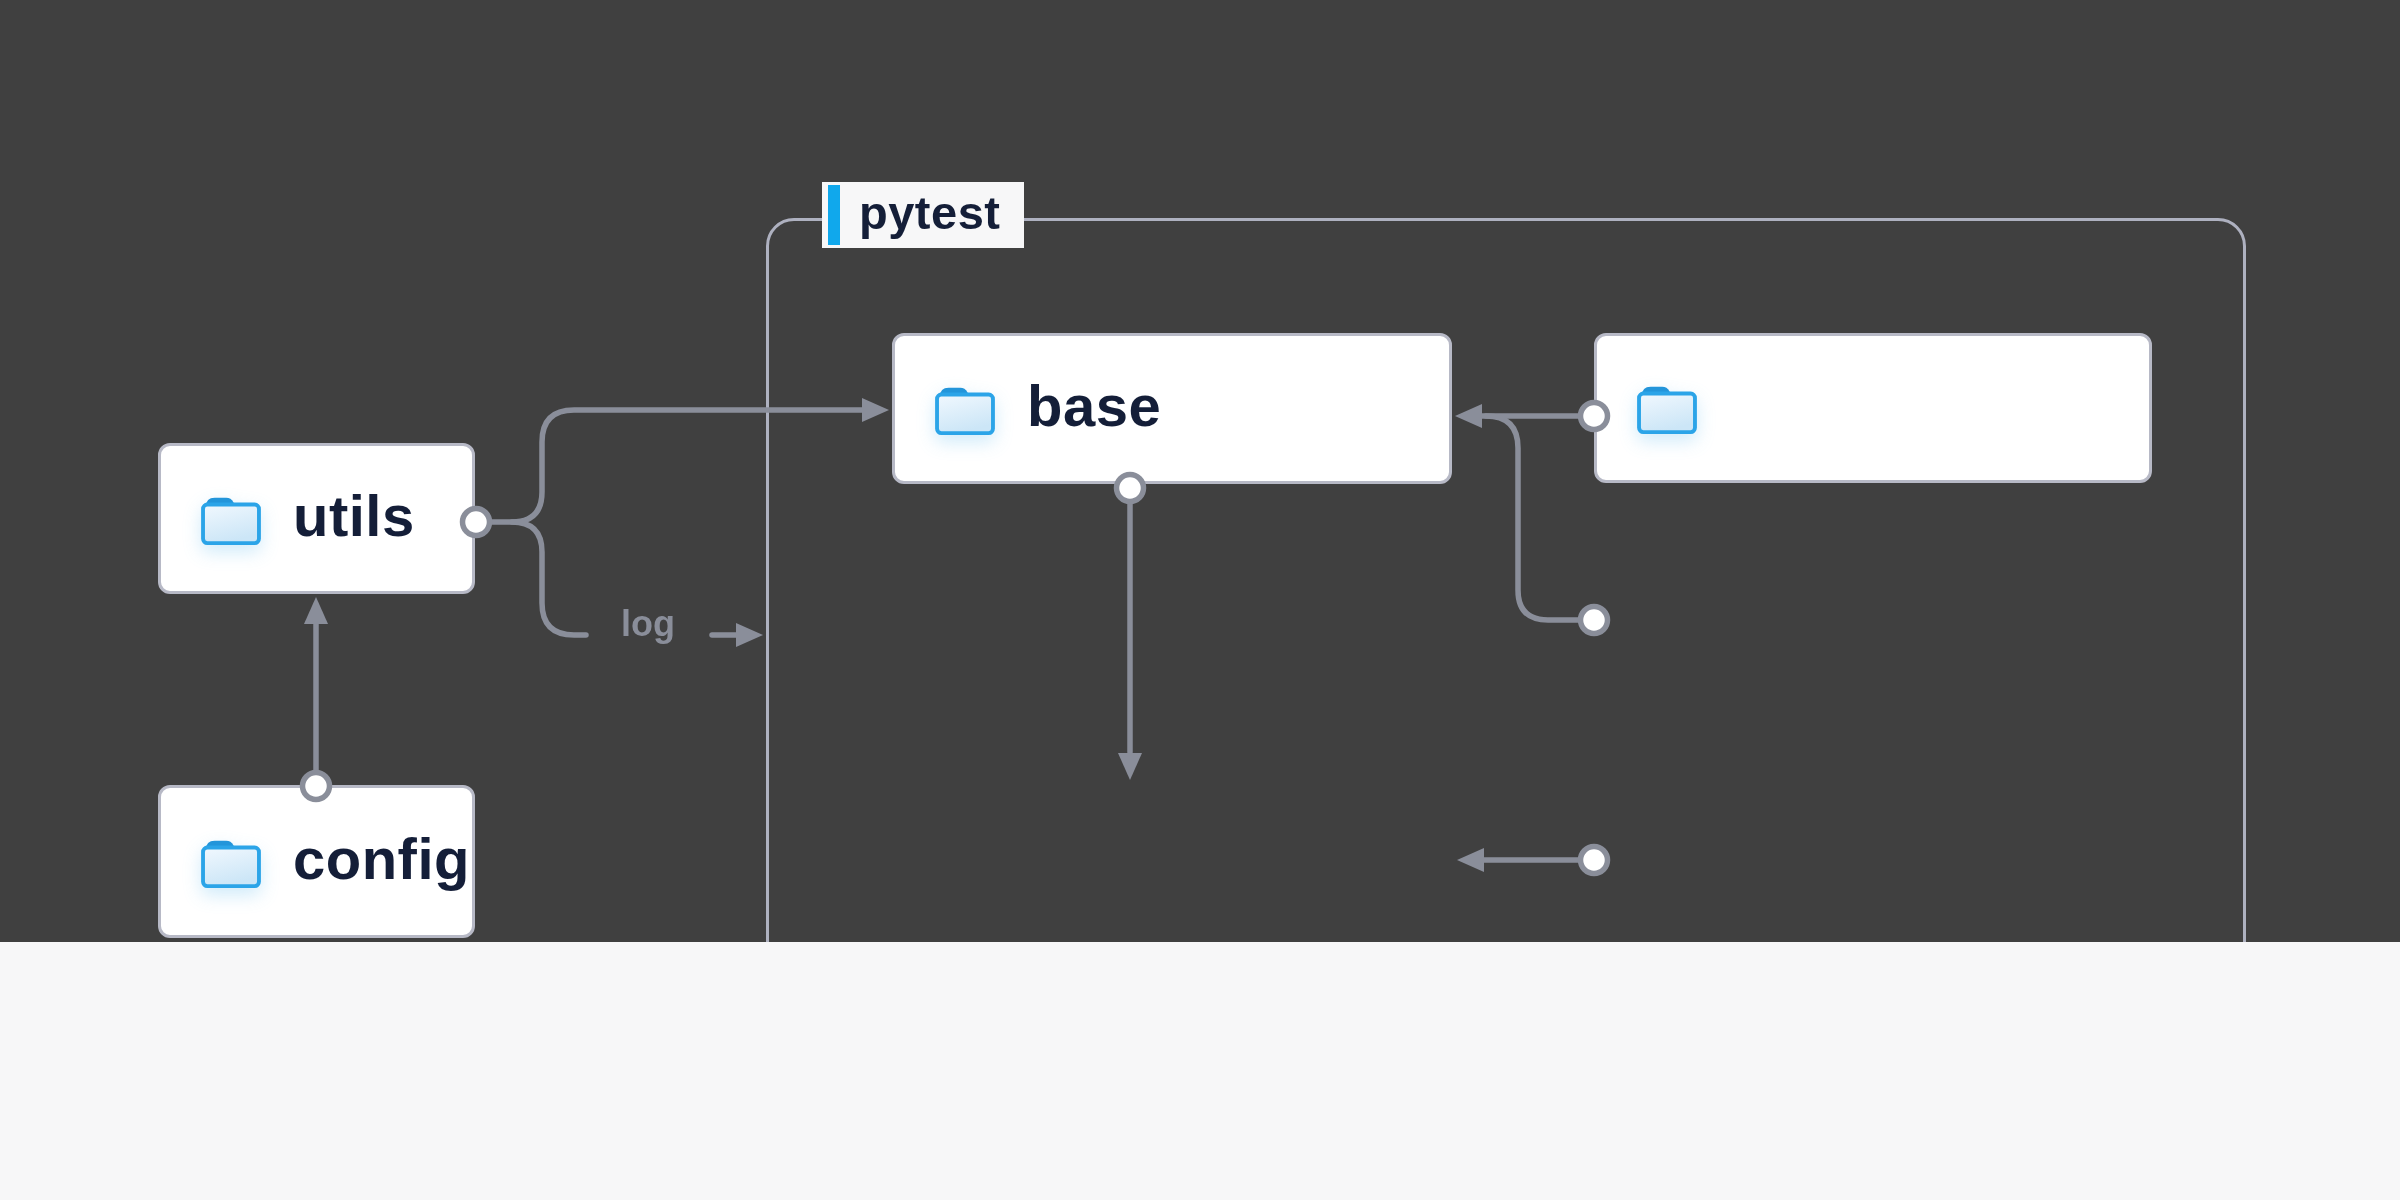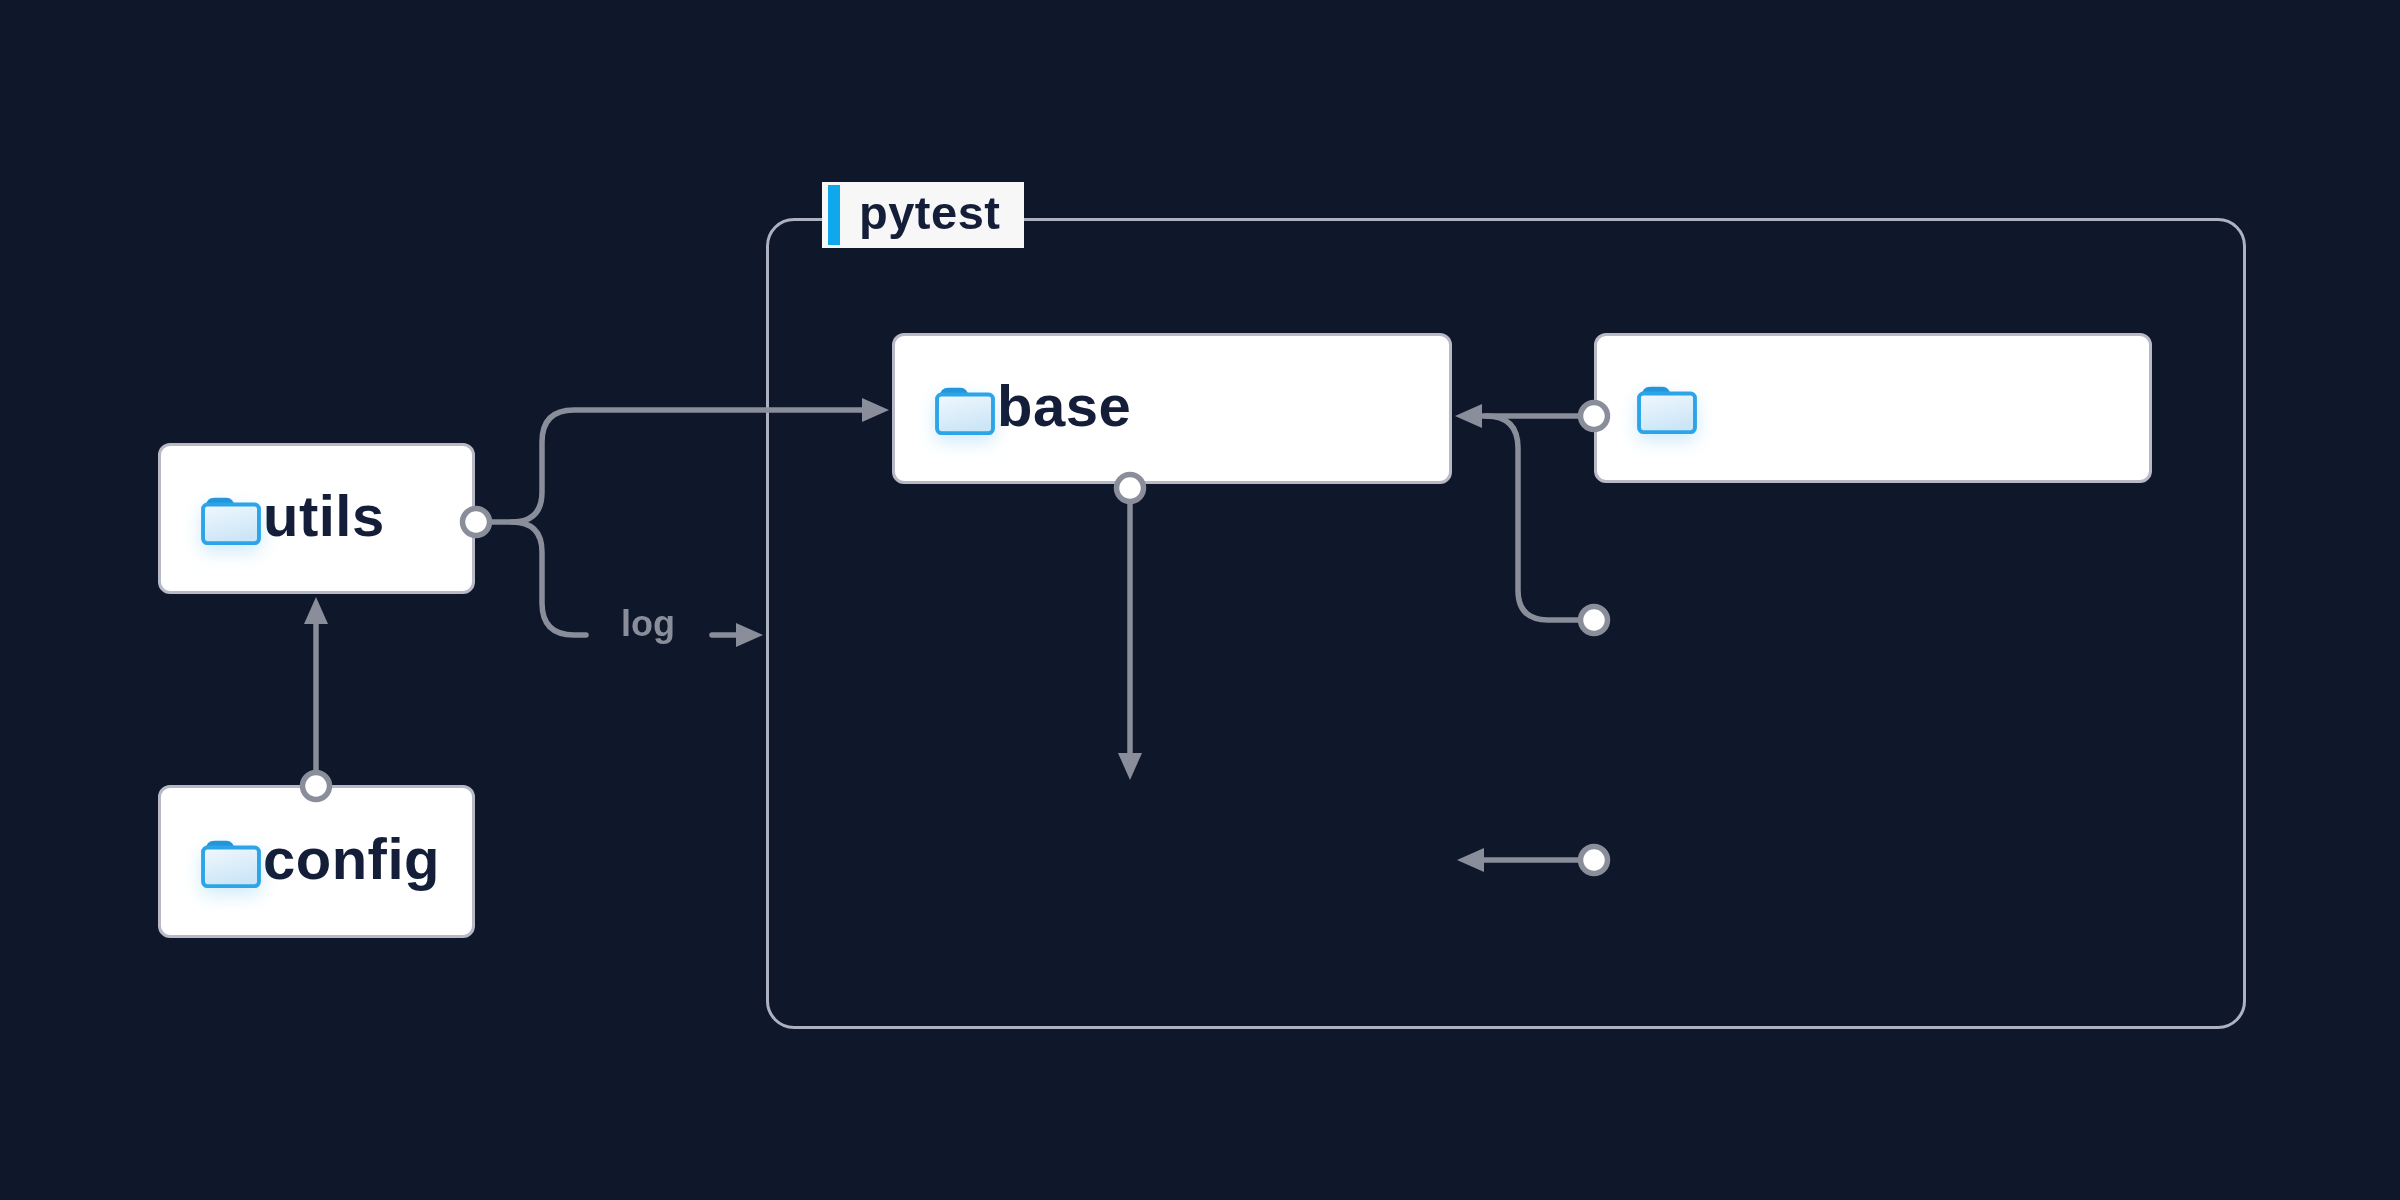--- a/index.html
+++ b/index.html
@@ -1,38 +1,38 @@
 <!DOCTYPE html>
 <html><head>
 <meta charset="utf-8">
 <style>
   html,body{margin:0;padding:0;background:#f7f7f8;}
   .stage{
-    position:relative;width:2400px;height:1200px;overflow:hidden;
-    background:#0f172a;
+    position:relative;width:2400px;height:942px;overflow:hidden;
+    background:#404040;
     font-family:"Liberation Sans", sans-serif;
   }
   .group-box{
     position:absolute;left:766px;top:218px;width:1480px;height:811px;
     border:3px solid #aeb1c0;border-radius:28px;background:transparent;
     box-sizing:border-box;z-index:1;
   }
   .group-label{
     position:absolute;left:822px;top:182px;height:66px;z-index:4;
     display:flex;align-items:center;gap:19px;
     background:#f7f7f8;padding:0 24px 0 6px;
   }
   .accent-bar{width:12px;height:60px;background:#10a8ec;}
   .group-label-text{
     font-size:47px;font-weight:700;color:#141e38;letter-spacing:0.5px;line-height:1;
     padding-bottom:6px;
   }
   .node{
     position:absolute;background:#ffffff;border:3px solid #b7b9c6;border-radius:12px;
-    box-sizing:border-box;display:flex;align-items:center;padding-left:38px;
+    box-sizing:border-box;display:flex;align-items:center;padding-left:38px;gap:30px;
     z-index:2;
   }
   .node-label{
     font-size:58px;font-weight:700;color:#141e38;letter-spacing:0.5px;
     white-space:nowrap;line-height:1;padding-bottom:6px;
   }
   .folder{
     width:64px;height:54px;flex:0 0 auto;
     filter:drop-shadow(0 7px 9px rgba(41,164,232,0.22));
   }

